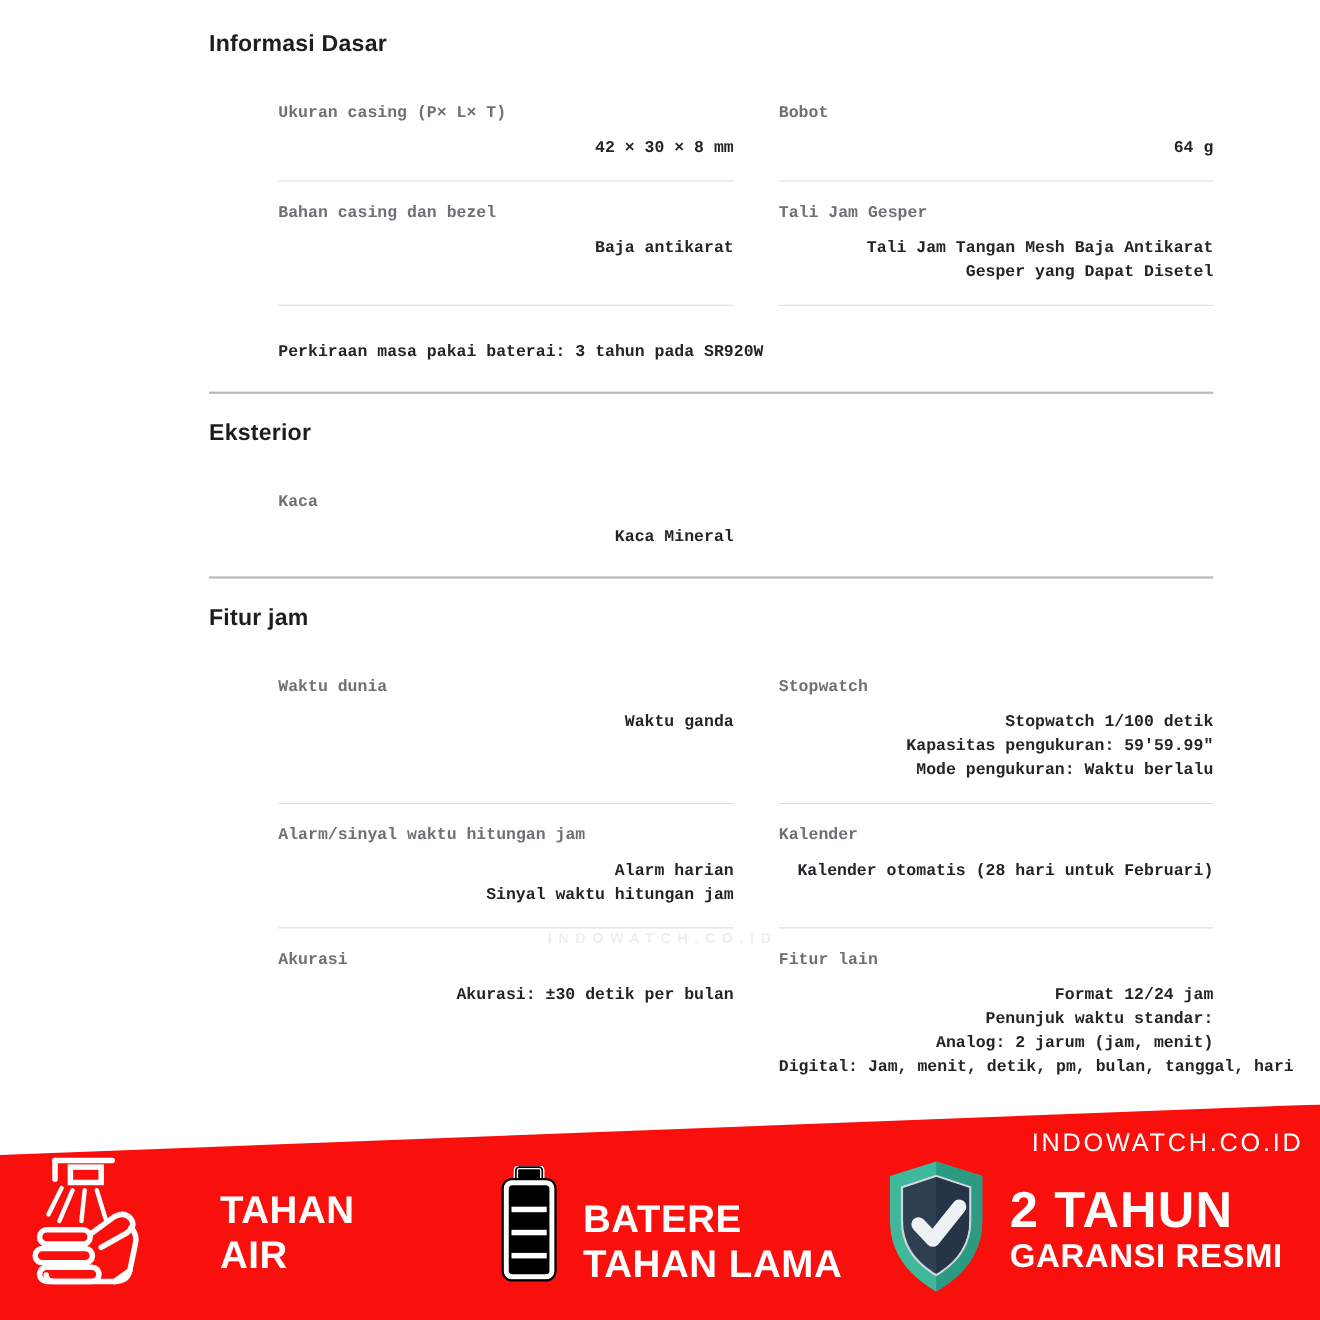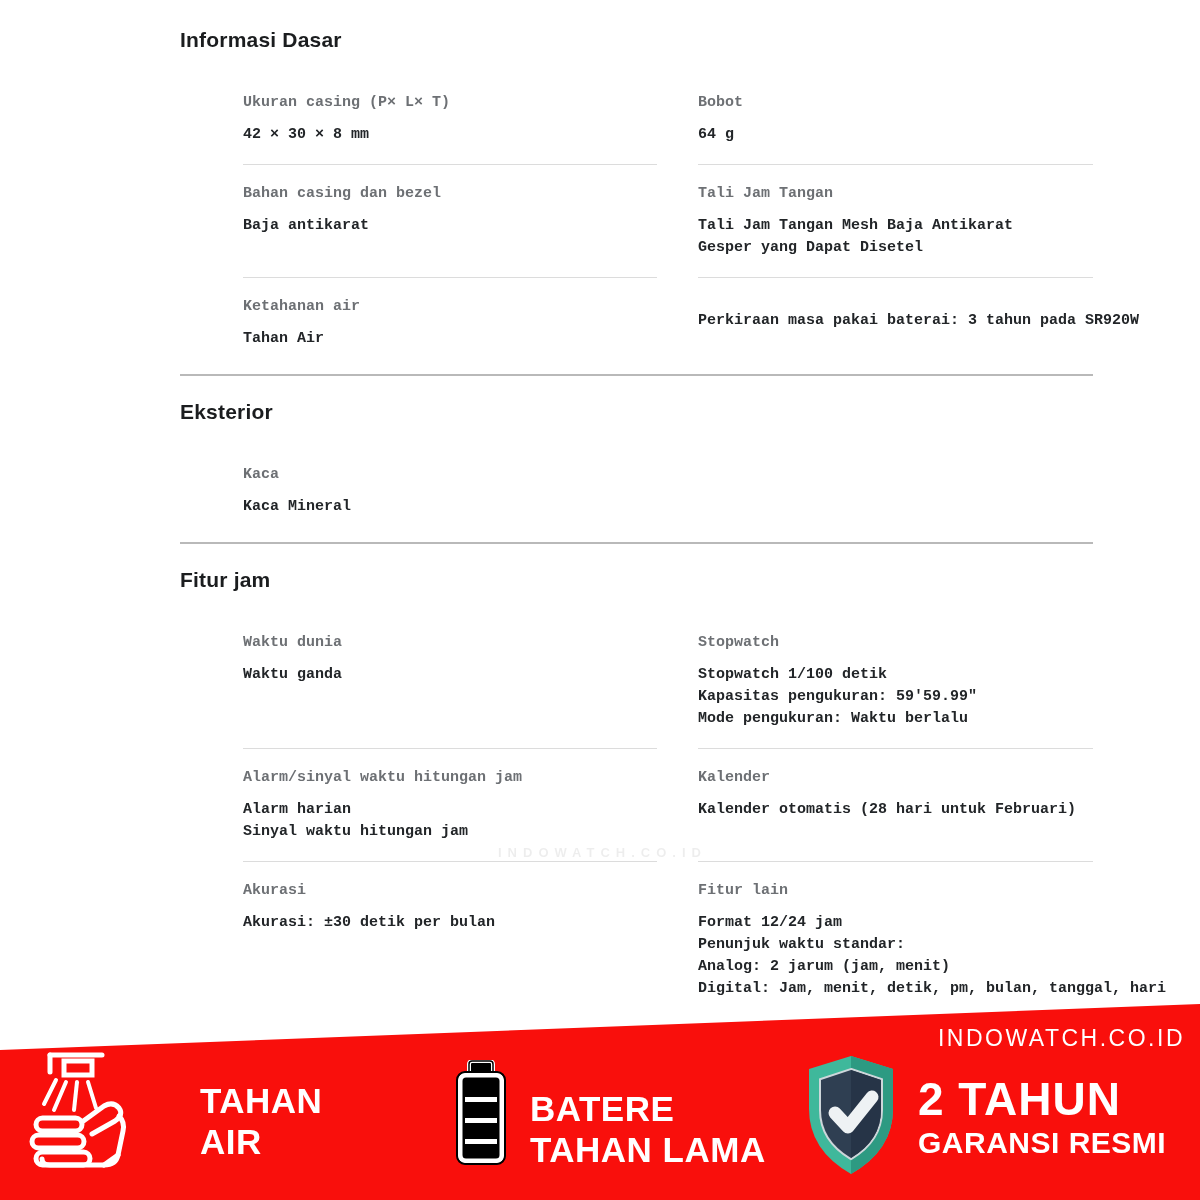--- a/index.html
+++ b/index.html
@@ -1,26 +1,26 @@
 <!DOCTYPE html>
 <html><head>
 <meta charset="utf-8">
 <style>
   html,body{margin:0;padding:0;background:#fff;}
   .page{position:relative;width:1200px;height:1200px;background:#ffffff;overflow:hidden;
         font-family:"Liberation Sans","DejaVu Sans",sans-serif;}
   
-  .spec-area{position:absolute;top:0;left:0;width:969px;padding-top:28px;}
+  .spec-area{position:absolute;top:0;left:0;width:969px;padding-top:28px;padding-left:10px;}
   .sec-title{margin:0 0 22px 180px;font-size:21px;font-weight:700;color:#1b1d1f;letter-spacing:.2px;}
   .spec-grid{display:grid;grid-template-columns:414px 395px;column-gap:41px;margin-left:243px;}
   .cell{padding:20px 0 18px 0;border-bottom:1px solid #dcdcdc;font-family:Liberation Mono, monospace;}
   .cell.last{border-bottom:none;}
   .cell.empty{border-bottom:none;}
   .label{font-size:15px;line-height:18px;font-weight:700;color:#6d7074;}
-  .vals{margin-top:12px;}
+  .vals{margin-top:12px;text-align:right;}
   .val{font-size:15px;line-height:22px;font-weight:700;color:#222528;white-space:nowrap;}
   .sec-sep{height:2px;background:#b9b9b9;margin:6px 0 24px 180px;width:913px;}
   .watermark{position:absolute;left:498px;top:845px;font-size:13px;letter-spacing:6px;
              color:rgba(0,0,0,0.07);font-weight:700;white-space:nowrap;}
   
   .banner{position:absolute;left:0;bottom:0;width:1200px;height:200px;background:#f90f0c;
           clip-path:polygon(0 25%,100% 2%,100% 100%,0 100%);color:#ffffff;}
   .brand{position:absolute;right:15px;top:25px;font-size:23px;font-weight:400;letter-spacing:2.5px;}
   .b-item-text{position:absolute;font-weight:800;font-size:35px;line-height:41px;letter-spacing:.5px;}
   .t-air{left:200px;top:80px;}
@@ -54,31 +54,25 @@
             <div class="val">64 g</div>
           </div>
       </div>
       <div class="cell">
         <div class="label">Bahan casing dan bezel</div>
         <div class="vals">
             <div class="val">Baja antikarat</div>
           </div>
       </div>
       <div class="cell">
-        <div class="label">Tali Jam Tangan</div>
+        <div class="label">Tali Jam Gesper</div>
         <div class="vals">
           <div class="val">Tali Jam Tangan Mesh Baja Antikarat</div>
           <div class="val">Gesper yang Dapat Disetel</div>
         </div>
-      </div>
-      <div class="cell last">
-        <div class="label">Ketahanan air</div>
-        <div class="vals">
-            <div class="val">Tahan Air</div>
-          </div>
       </div>
       <div class="cell last">
         <div class="vals">
             <div class="val">Perkiraan masa pakai baterai: 3 tahun pada SR920W</div>
           </div>
       </div>
     </div>
 
     <div class="sec-sep"></div>
 

